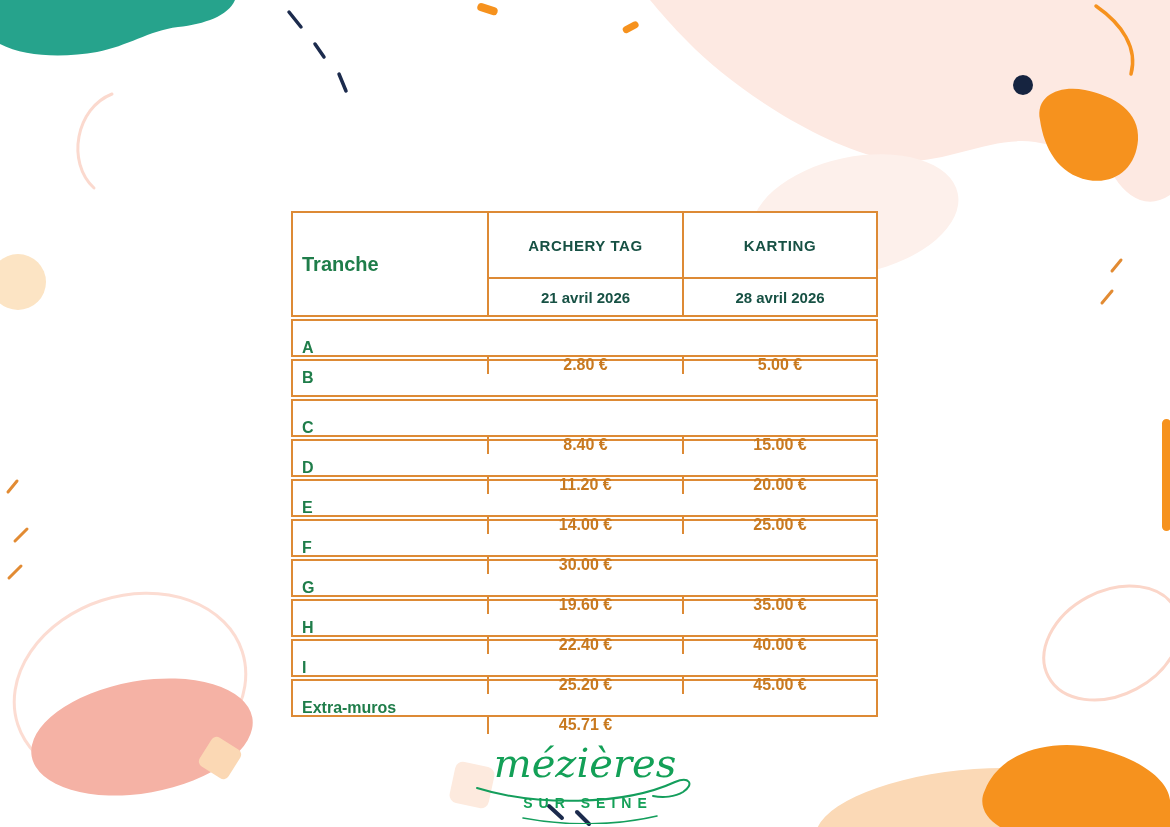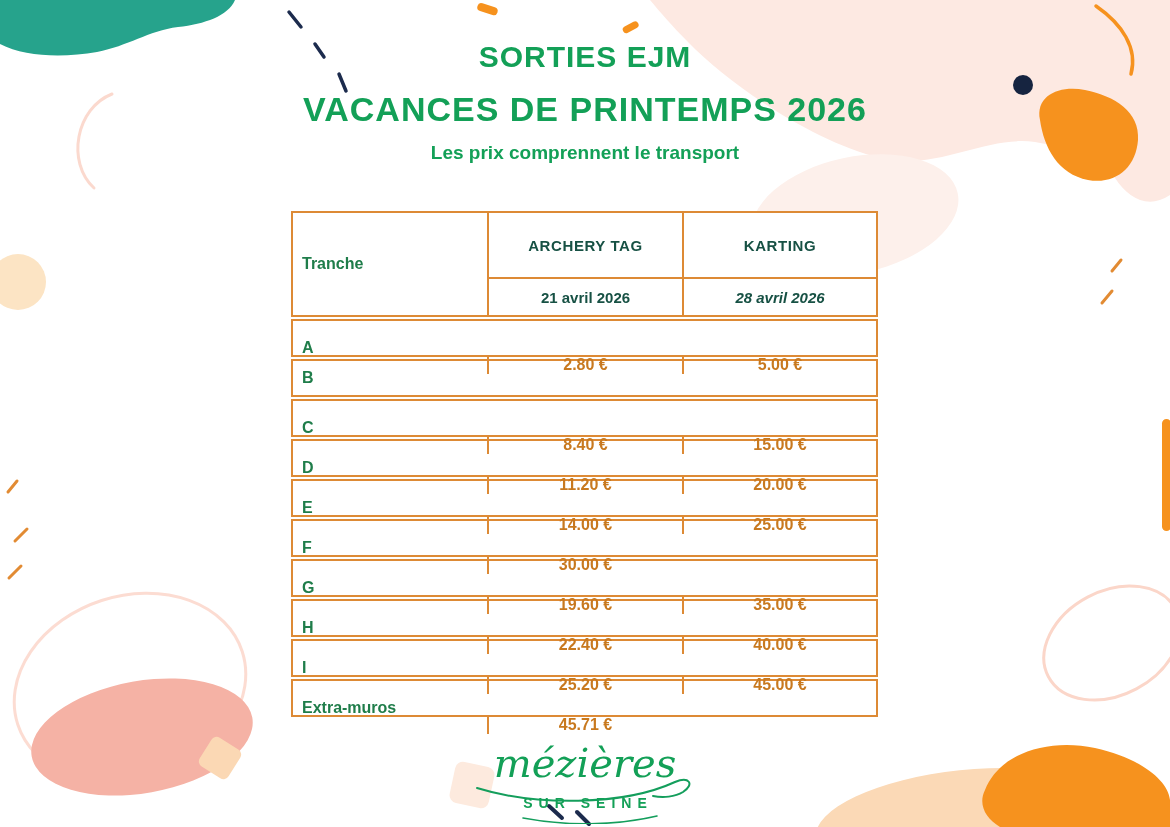--- a/index.html
+++ b/index.html
@@ -27,29 +27,29 @@
   .title-line1{font-size:30px;font-weight:700;letter-spacing:1px;color:var(--title-green);margin:0 0 16px 0;}
   .title-line2{font-size:34px;font-weight:700;letter-spacing:1px;color:var(--title-green);margin:0 0 13px 0;}
   .subtitle{font-size:19px;font-weight:700;color:var(--title-green);margin:0;}
   
   .table-wrap{position:absolute;left:291px;top:211px;width:587px;z-index:5;}
   .thead{
     display:grid;grid-template-columns:194px 195px 194px;grid-template-rows:64px 38px;
     border:2px solid var(--table-border);background:#fff;box-sizing:border-box;width:587px;
   }
   .c-tranche{grid-column:1;grid-row:1/3;display:flex;align-items:center;padding-left:9px;
-    font-size:16px;font-weight:700;color:var(--table-green);}
+    font-size:20px;font-weight:700;color:var(--table-green);}
   .c-lab{display:flex;align-items:center;justify-content:center;border-left:2px solid var(--table-border);
     font-size:15px;font-weight:700;letter-spacing:.6px;color:var(--header-dark);box-sizing:border-box;}
   .c-lab1{grid-column:2;grid-row:1;}
   .c-lab2{grid-column:3;grid-row:1;}
   .c-date{display:flex;align-items:center;justify-content:center;border-left:2px solid var(--table-border);
     border-top:2px solid var(--table-border);font-size:15px;font-weight:700;color:var(--header-dark);box-sizing:border-box;}
   .c-date1{grid-column:2;grid-row:2;}
-  .c-date2{grid-column:3;grid-row:2;font-style:italic;}
+  .c-date2{grid-column:3;grid-row:2;}
   .trow{
     display:grid;grid-template-columns:194px 195px 194px;height:38px;margin-top:2px;
     border:2px solid var(--table-border);background:#fff;box-sizing:border-box;width:587px;
   }
   .t-name{display:flex;align-items:center;padding-left:9px;font-size:16px;font-weight:700;color:var(--table-green);box-sizing:border-box;}
   .t-price{display:flex;align-items:center;justify-content:center;border-left:2px solid var(--table-border);
     font-size:16px;font-weight:700;color:var(--price-orange);box-sizing:border-box;margin-top:35px;}
   
   .logo{position:absolute;left:465px;top:744px;width:240px;text-align:center;z-index:5;}
   .logo-script{font-family:"DejaVu Serif","Liberation Serif",serif;font-style:italic;
@@ -119,25 +119,20 @@
     <ellipse cx="965" cy="822" rx="150" ry="52" fill="#fbd9b6" transform="rotate(-6 965 822)"></ellipse>
 
     <path d="M985,790 C1000,752 1050,738 1095,748 C1140,758 1168,780 1170,800 L1170,827
          L1000,827 C985,818 978,804 985,790 Z" fill="#f6921e"></path>
 
     <ellipse cx="1112" cy="643" rx="72" ry="52" stroke="#fbd6c9" stroke-width="3" fill="none" transform="rotate(-28 1112 643)"></ellipse>
 
     <rect x="1162" y="419" width="9" height="112" rx="4.5" fill="#f6921e"></rect>
   </svg>
 
-  <div class="titles">
-    <h1 class="title-line1">SORTIES EJM</h1>
-    <h1 class="title-line2">VACANCES DE PRINTEMPS 2026</h1>
-    <p class="subtitle">Les prix comprennent le transport</p>
-  </div>
 
   <div class="table-wrap">
     <div class="thead">
       <div class="c-tranche">Tranche</div>
       <div class="c-lab c-lab1">ARCHERY TAG</div>
       <div class="c-lab c-lab2">KARTING</div>
       <div class="c-date c-date1">21 avril 2026</div>
       <div class="c-date c-date2">28 avril 2026</div>
     </div>
 

